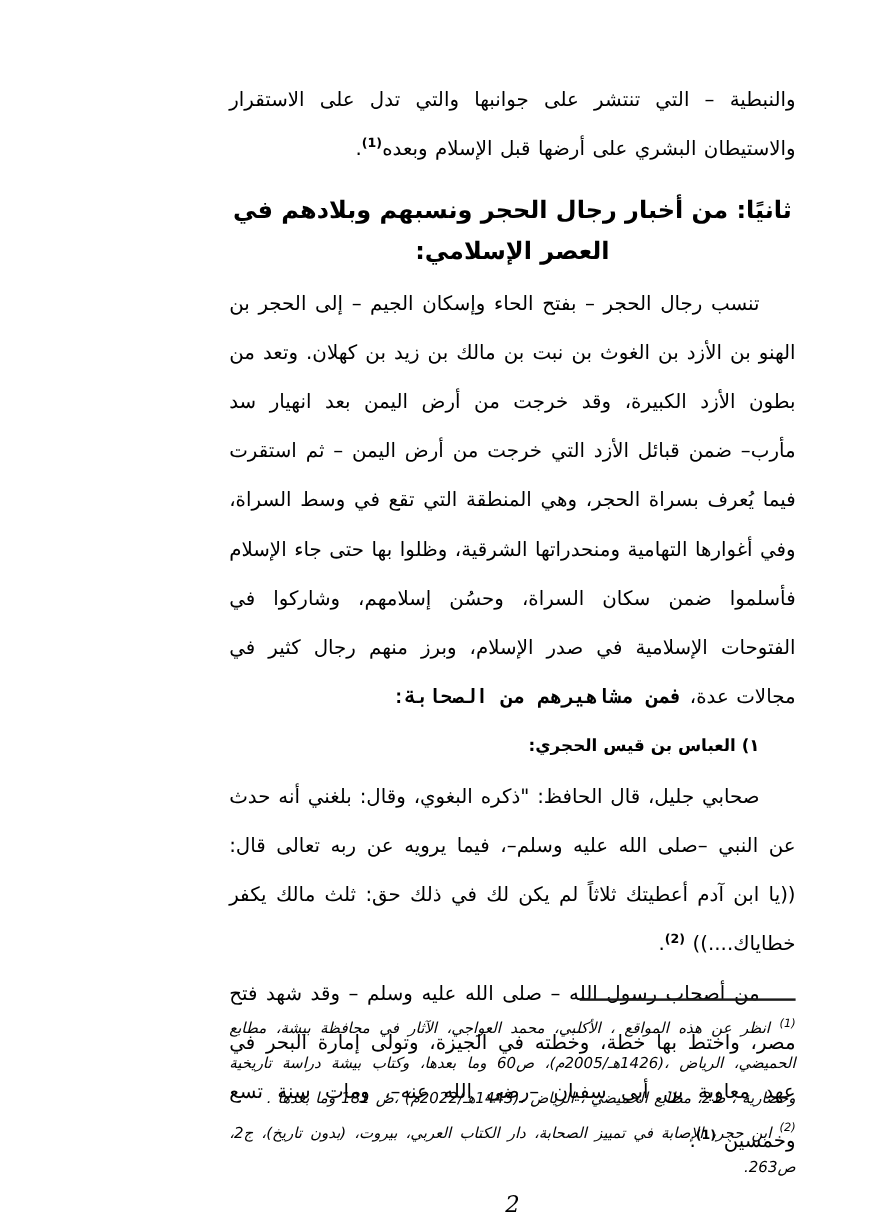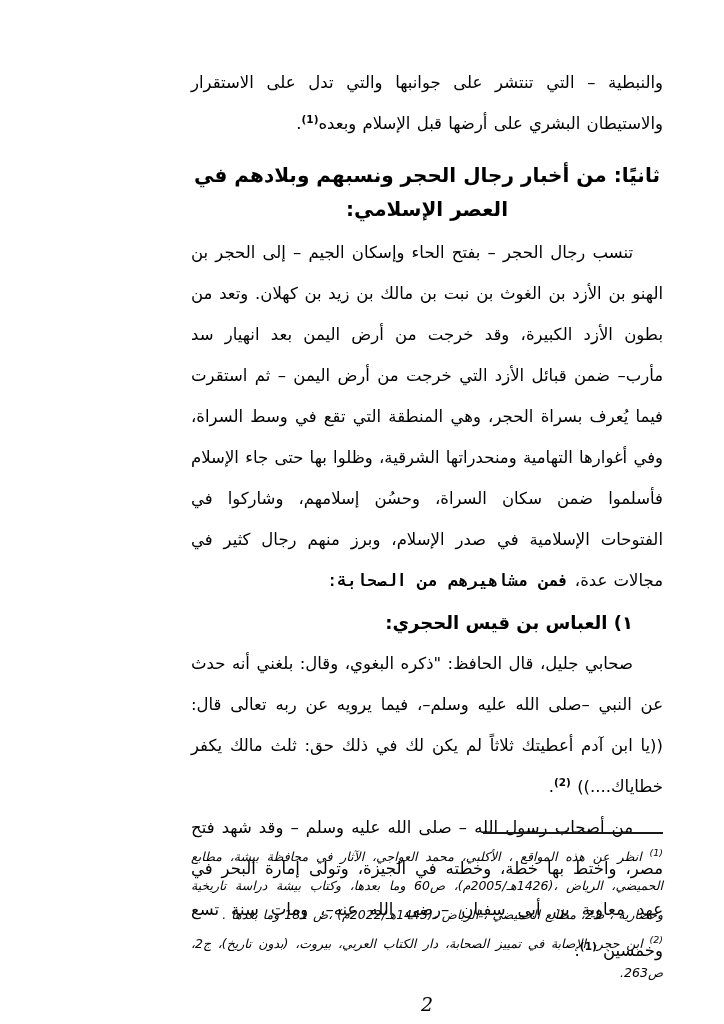--- a/index.html
+++ b/index.html
@@ -34,21 +34,21 @@
   .section-heading {
     margin: 14px 0 6px 0;
     font-size: 20px;
     font-weight: bold;
     text-align: center;
     line-height: 34px;
   }
   .item-heading {
     margin: 0;
     padding-right: 30px;
-    font-size: 18px;
+    font-size: 14px;
     font-weight: bold;
     line-height: 41px;
   }
   sup.note-ref {
     font-size: 10.5px;
     font-weight: bold;
     line-height: 0;
     vertical-align: super;
   }
   b.bold-run { font-weight: bold; font-family: Liberation Mono, monospace; }

